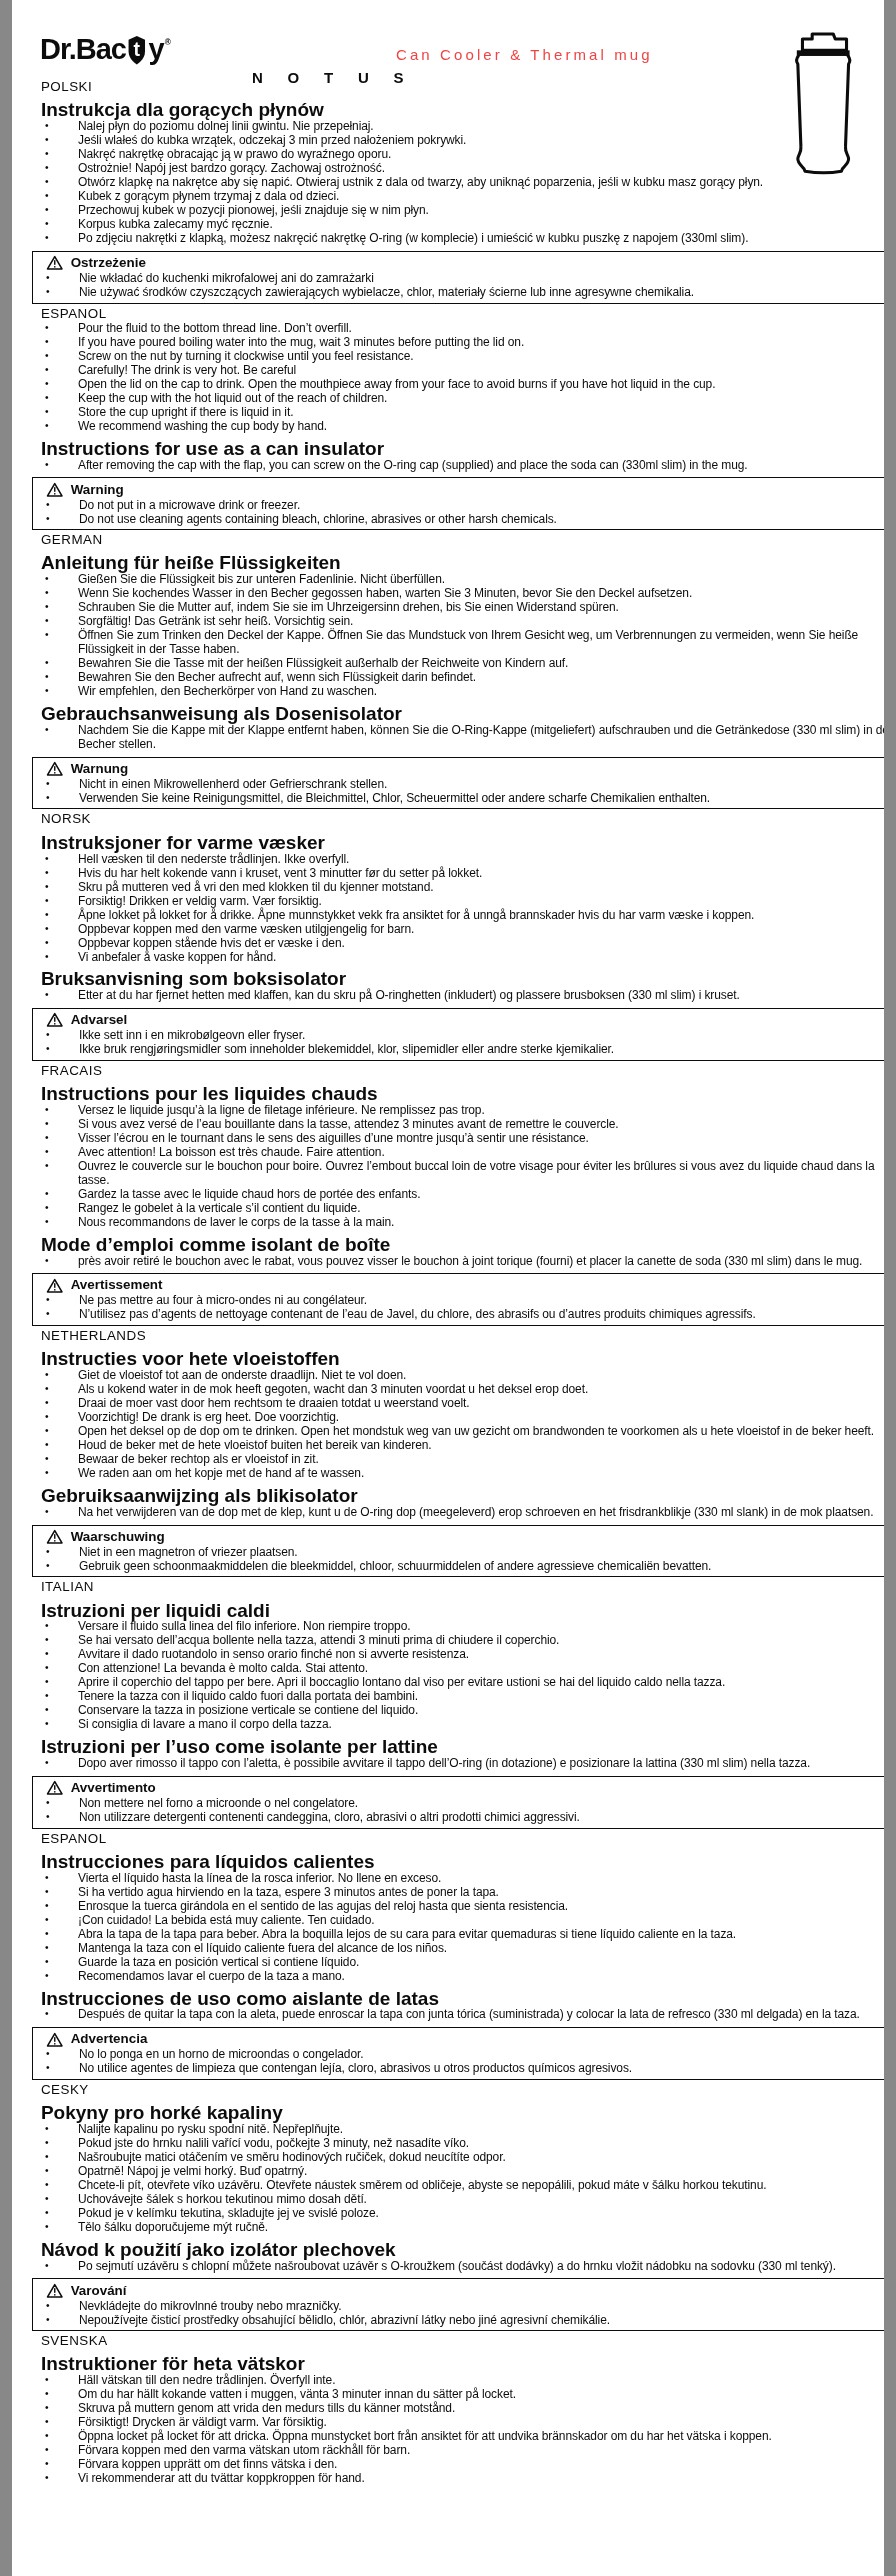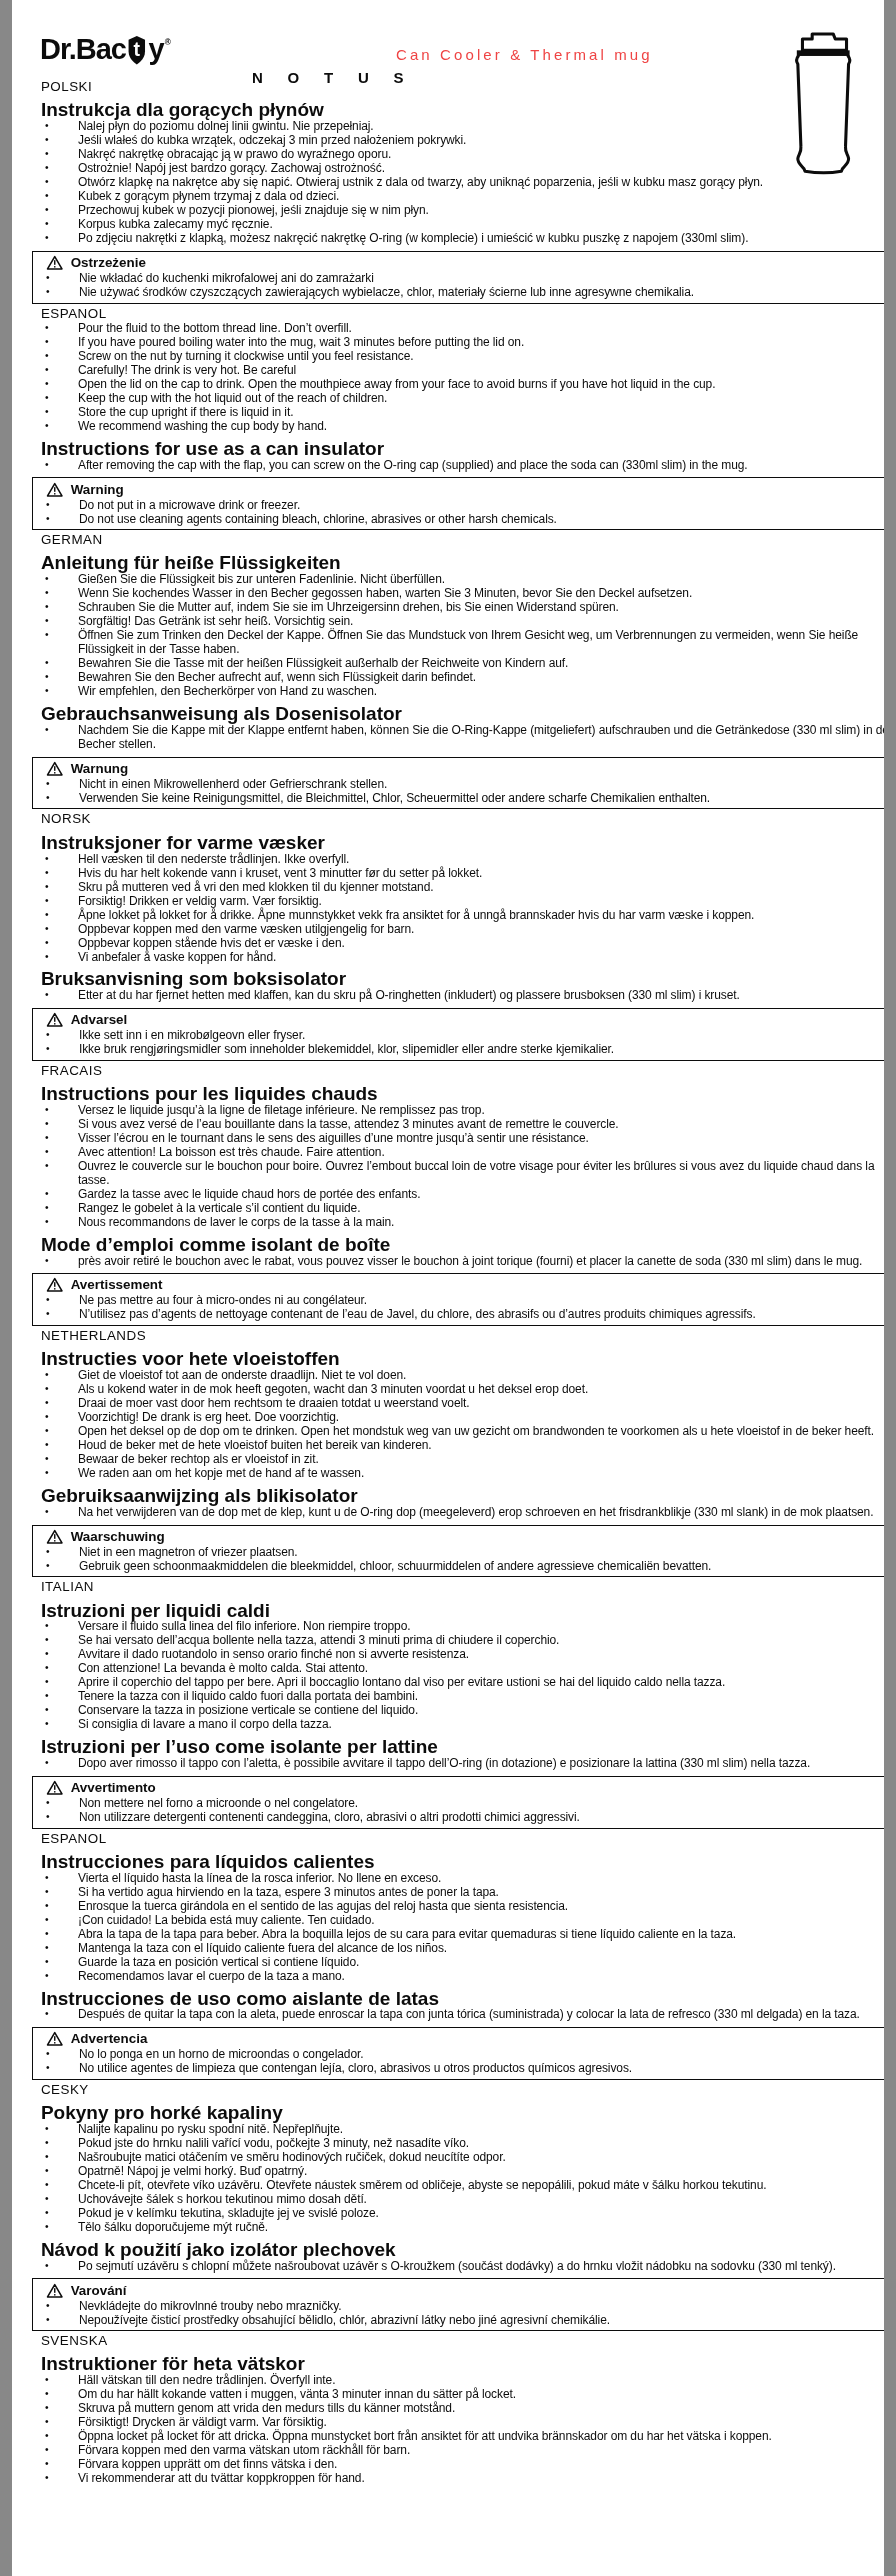--- a/index.html
+++ b/index.html
@@ -19,21 +19,21 @@
   
   .content{position:absolute; left:19.6px; top:77px; width:867px;}
   .section{margin-top:2px;}
   .lang{font-size:13.4px; line-height:15.5px; padding-left:9.3px; letter-spacing:0.5px;}
   .sec-title{font-size:19px; font-weight:700; line-height:14.4px; margin-top:8.8px; margin-bottom:1.5px; padding-left:9.3px;}
   .li{display:flex; line-height:14px;}
   .dot{flex:0 0 33px; padding-left:13.4px; font-size:10.3px;}
   .li-text{font-size:12px; letter-spacing:-0.1px; white-space:nowrap;}
   .li.wrap .li-text{white-space:normal;}
   .warn-box{border:1.5px solid #0c0c0c; margin-top:5.7px; padding:1px 5.2px 3.6px 0; }
-  .warn-head{display:flex; gap:7.2px; padding-left:13.4px; margin-top:2.1px;}
+  .warn-head{display:flex; align-items:center; gap:7.2px; padding-left:13.4px; margin-top:2.1px;}
   .warn-title{font-size:13.4px; font-weight:700; line-height:16px;}
   .warn-box .li{line-height:14px;}
   .tri{display:block;}
 </style>
 </head>
 <body>
 
 <div class="page">
 
   <div class="logo">

